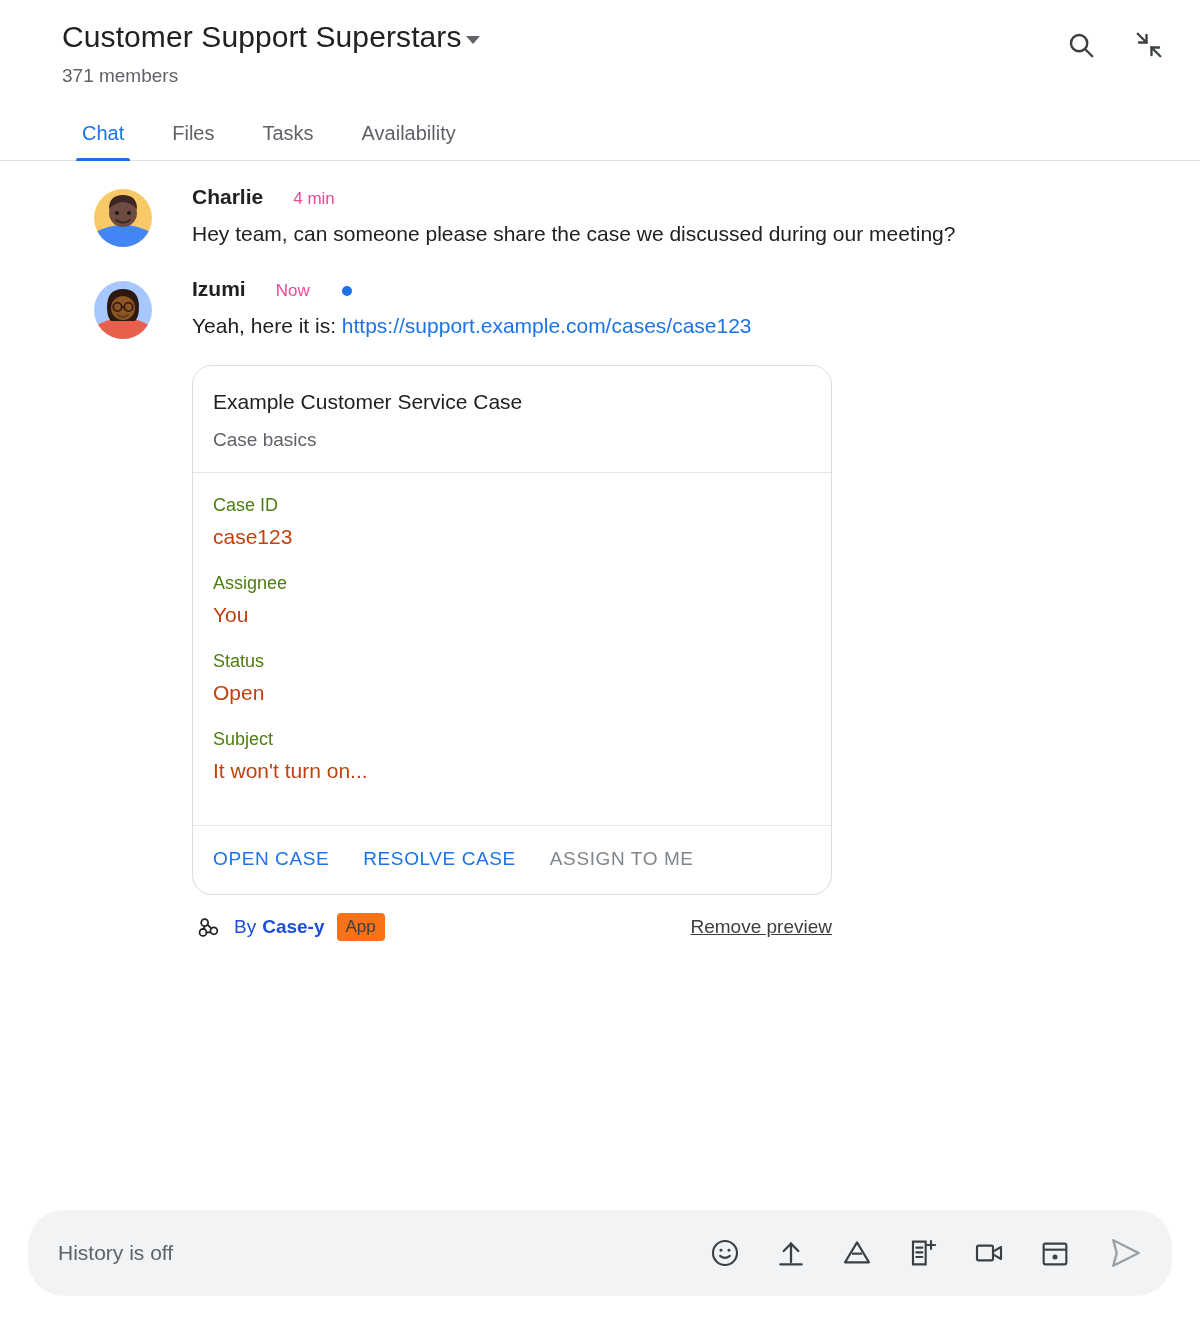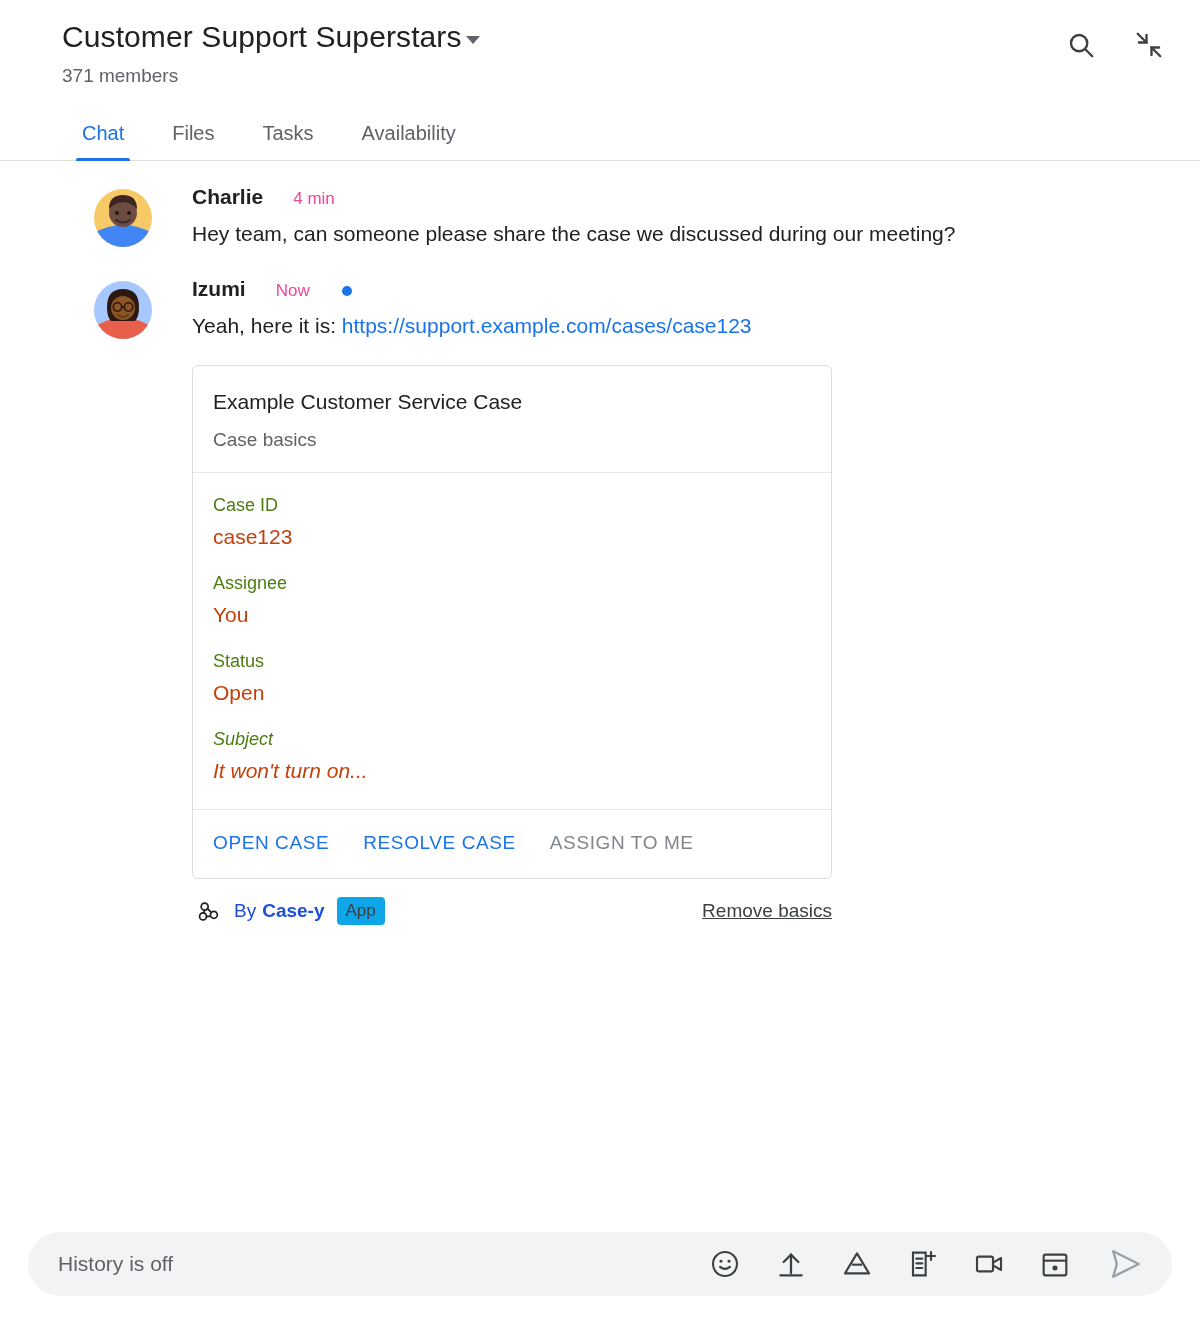--- a/index.html
+++ b/index.html
@@ -143,21 +143,21 @@
     color: #1a73e8;
     text-decoration: none;
     cursor: pointer;
   }
 
   
   .card {
     margin-top: 22px;
     width: 640px;
     border: 1px solid #dadce0;
-    border-radius: 6px;
+    border-radius: 20px;
     background: #fff;
   }
   .card-header {
     padding: 22px 20px 20px 20px;
     border-bottom: 1px solid #e4e6e8;
   }
   .card-title {
     font-size: 21px;
     color: #202124;
     line-height: 28px;
@@ -166,21 +166,21 @@
     font-size: 19px;
     color: #5f6368;
     margin-top: 12px;
     line-height: 24px;
   }
   .card-fields {
     padding: 20px 20px 24px 20px;
     border-bottom: 1px solid #e4e6e8;
   }
   .field { margin-bottom: 20px; }
-  .field:last-child { margin-bottom: 0; font-style: italic; }
+  .field:last-child { margin-bottom: 16px; }
   .field-label {
     font-size: 18px;
     color: #4d7c0f;
     line-height: 24px;
   }
   .field-value {
     font-size: 21px;
     color: #c2410c;
     margin-top: 6px;
     line-height: 28px;
@@ -217,21 +217,21 @@
     margin-right: 12px;
     display: flex; align-items: center; justify-content: center;
   }
   .by-text {
     font-size: 19px;
     color: #1d4ed8;
   }
   .by-name { font-weight: bold; }
   .app-badge {
     margin-left: 12px;
-    background: #0ea5e9;
+    background: #f97316;
     color: #3c4043;
     font-size: 17px;
     padding: 4px 9px;
     border-radius: 4px;
   }
   .remove-preview {
     margin-left: auto;
     font-size: 19px;
     color: #3c4043;
     text-decoration: underline;
@@ -240,21 +240,21 @@
 
   
   .composer-wrap {
     padding: 0 28px 40px 28px;
   }
   .composer {
     display: flex;
     align-items: center;
     background: #f1f3f4;
     border-radius: 36px;
-    height: 64px;
+    height: 86px;
     padding: 0 26px 0 30px;
     gap: 16px;
   }
   .composer-placeholder {
     font-size: 21px;
     color: #5f6368;
     flex: 1;
   }
   .composer-icons {
     display: flex;
@@ -396,21 +396,21 @@
               <circle cx="16.5" cy="15.5" r="3.2"></circle>
               <circle cx="6.5" cy="17" r="3.2"></circle>
               <path d="M10.4 9.6 L14 13.2"></path>
               <path d="M9.6 17 L13.3 17"></path>
               <path d="M8 11.2 L7 13.9"></path>
             </svg>
           </div>
           <span class="by-text">By</span>
           <span class="by-text by-name" style="margin-left:6px;">Case-y</span>
           <span class="app-badge">App</span>
-          <span class="remove-preview">Remove basics</span>
+          <span class="remove-preview">Remove preview</span>
         </div>
       </div>
     </div>
   </div>
 
   <div class="composer-wrap">
     <div class="composer">
       <div class="composer-placeholder">History is off</div>
       <div class="composer-icons">
         <div class="c-icon">

